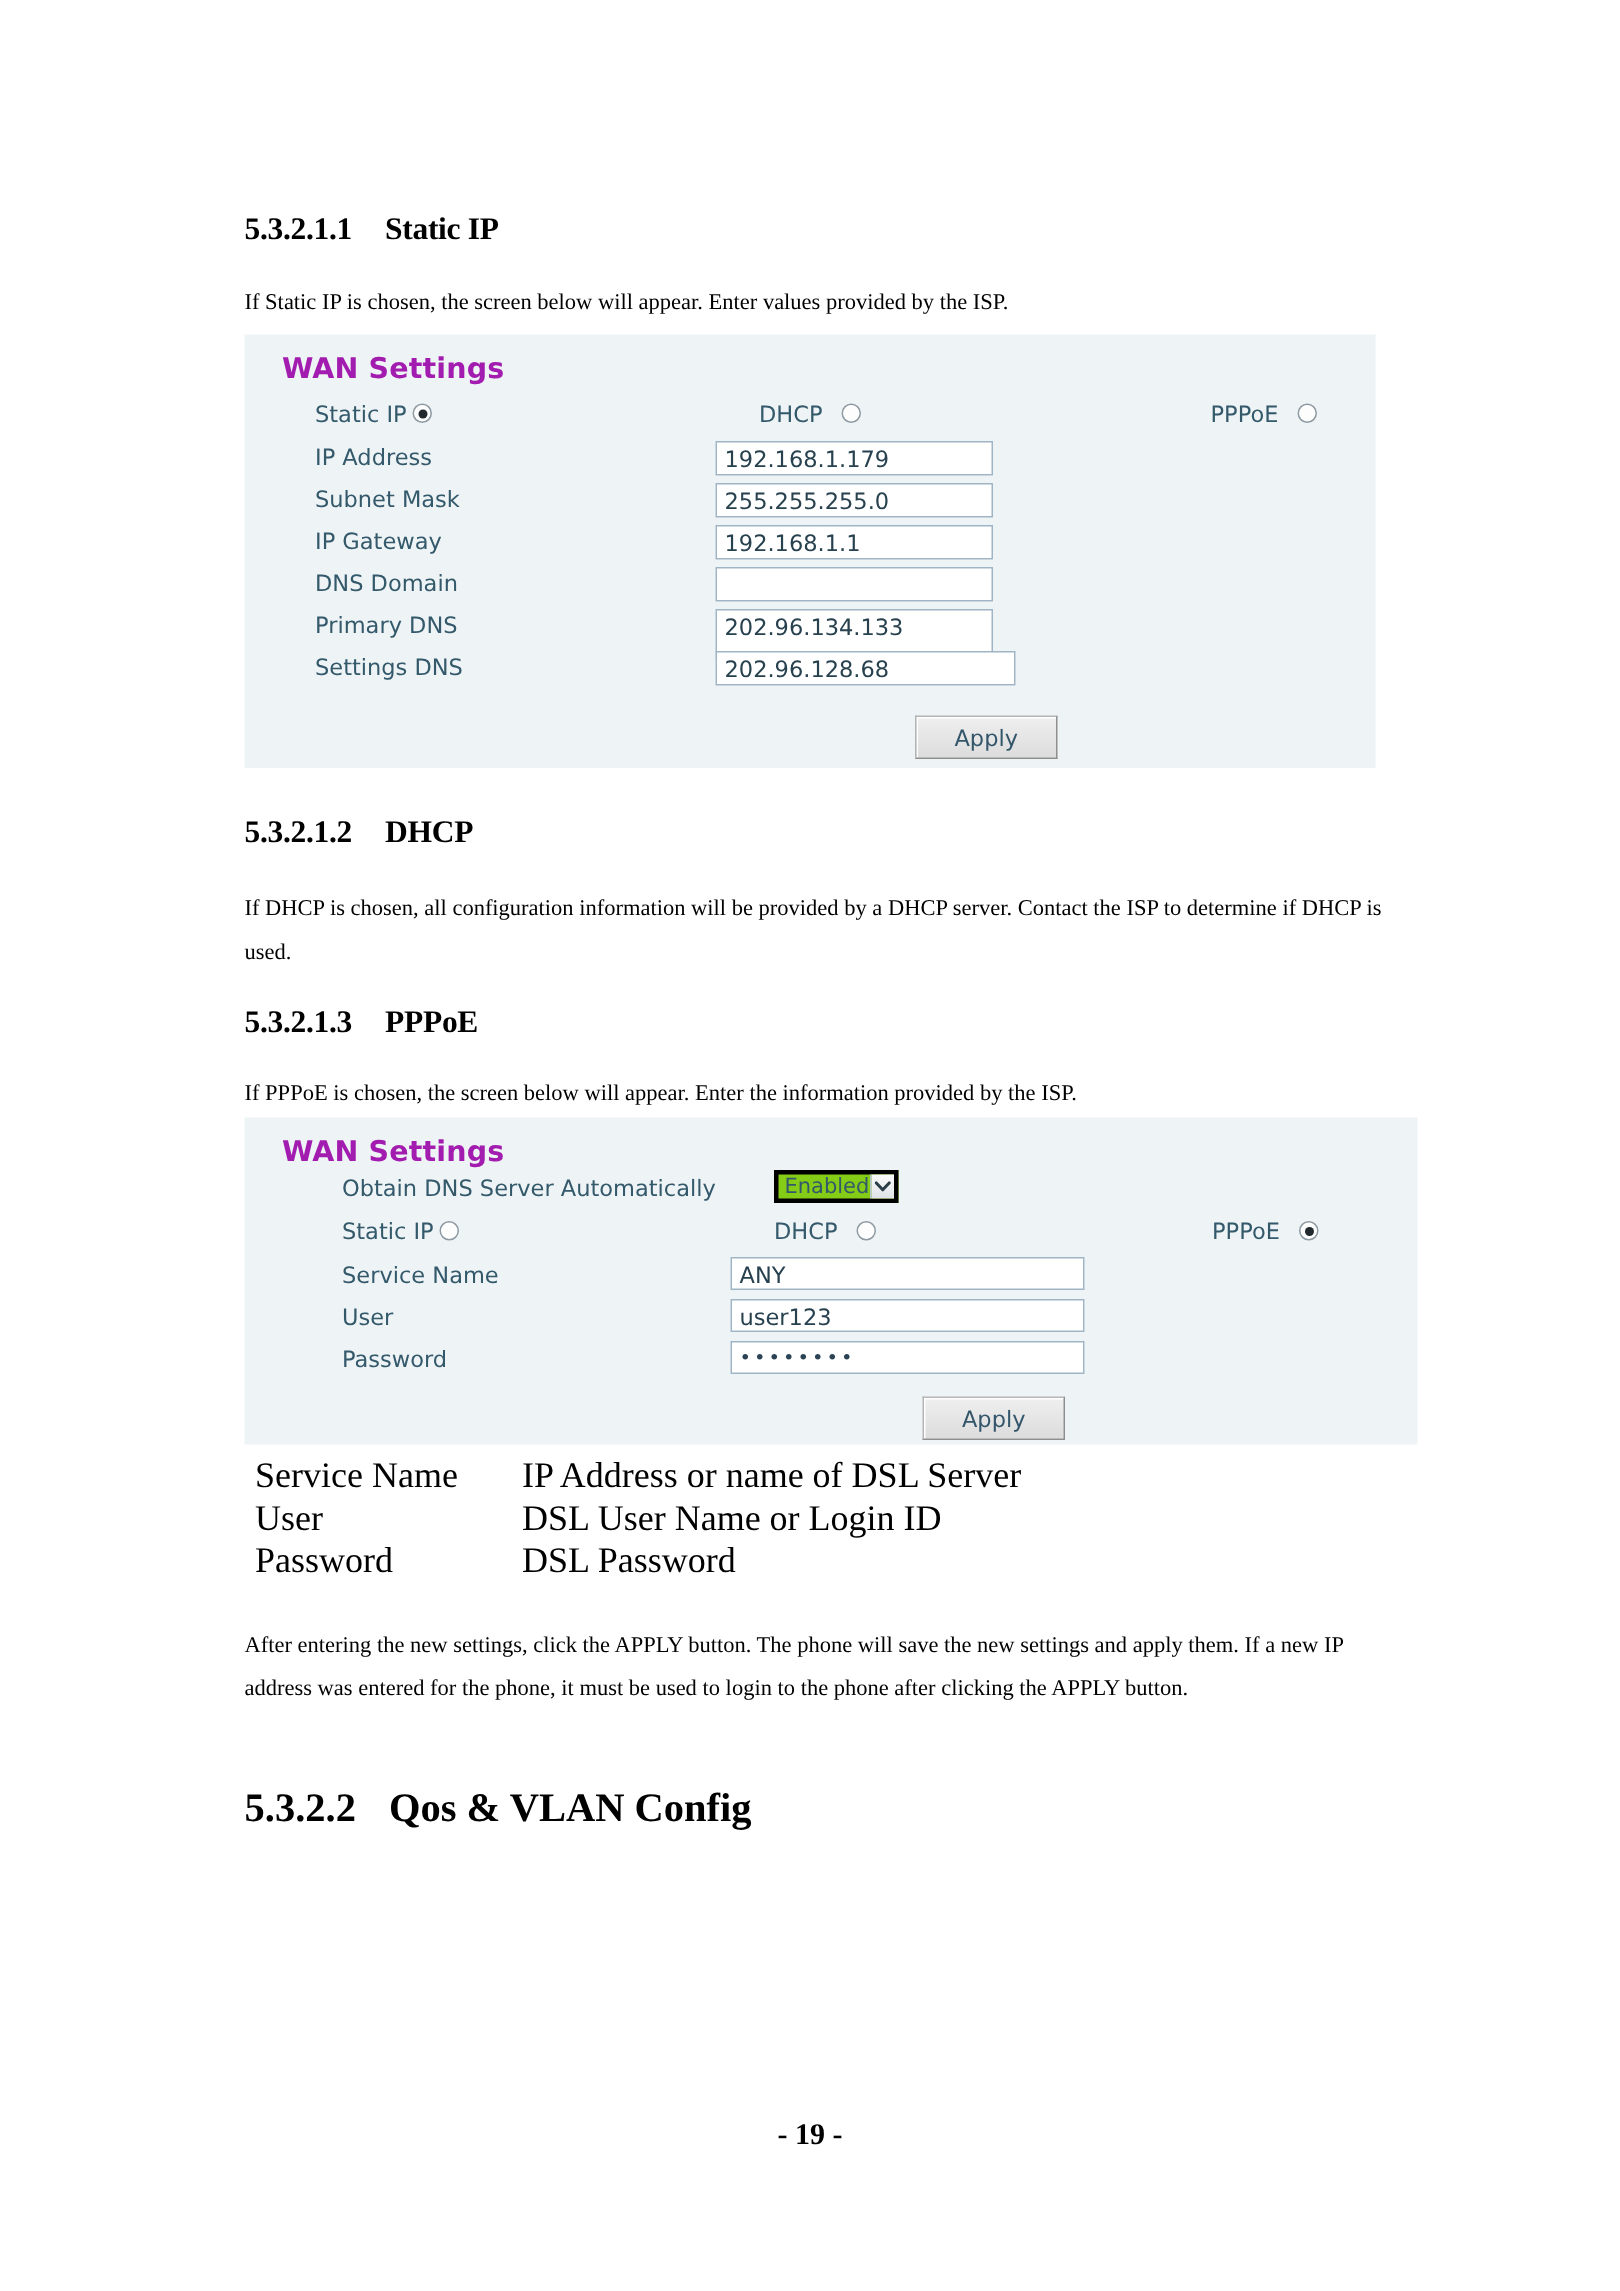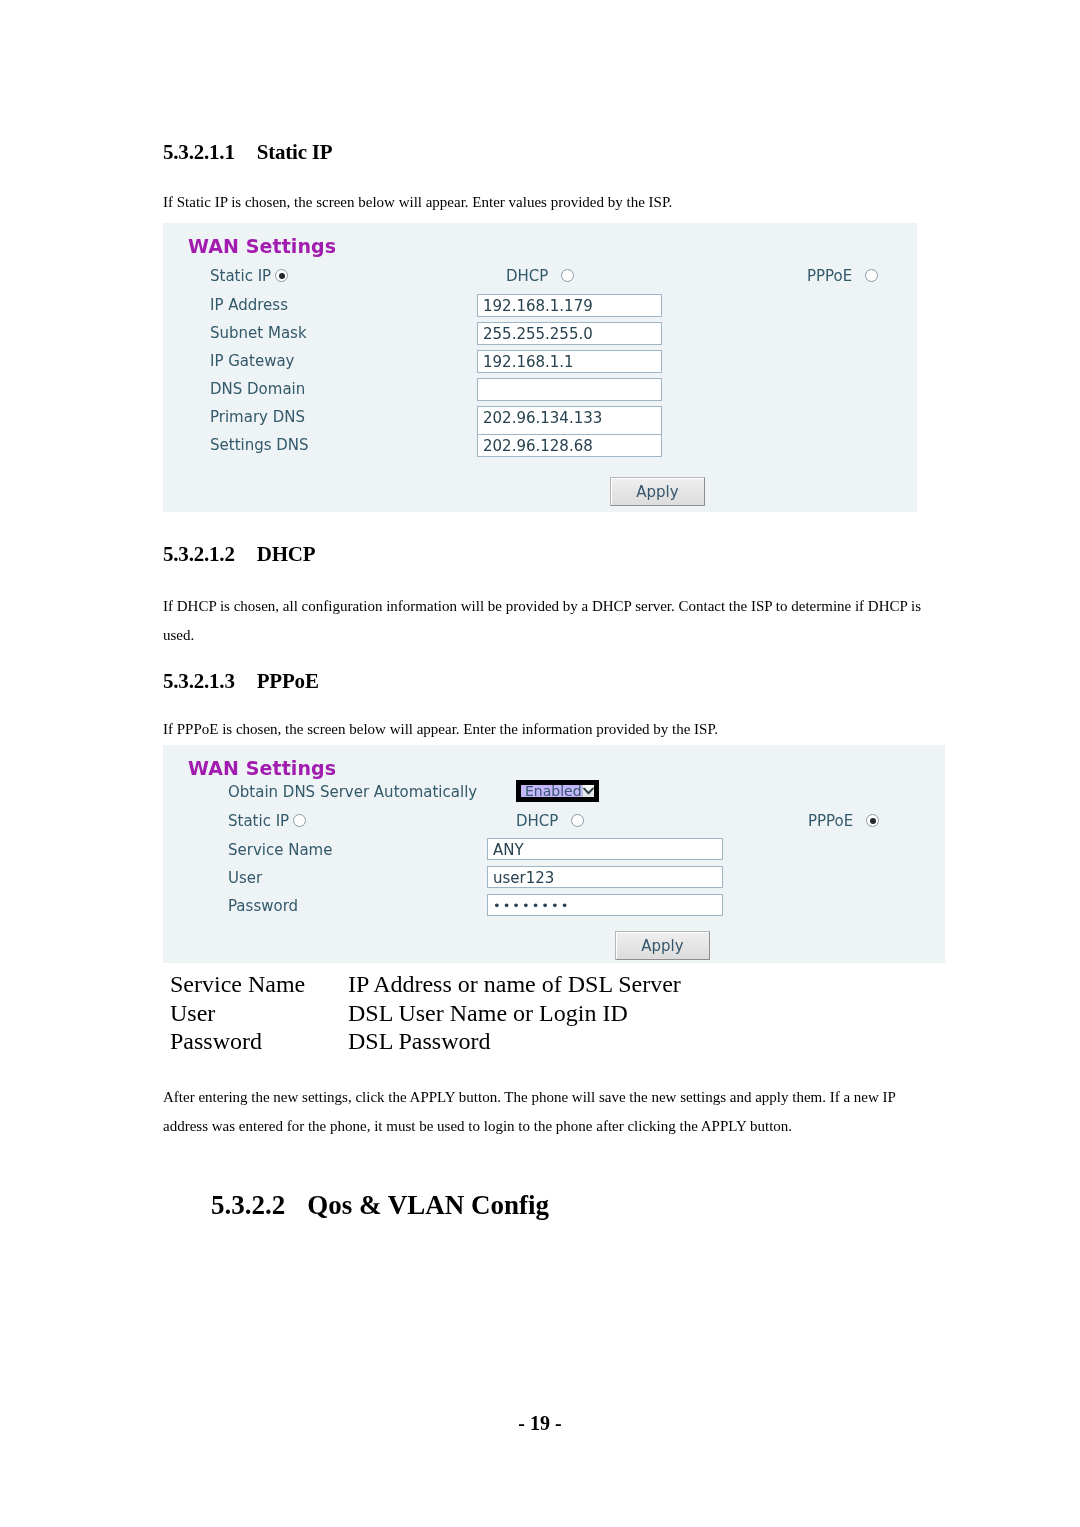--- a/index.html
+++ b/index.html
@@ -34,21 +34,20 @@
   }
   .h-sub .num { display: inline-block; }
   .h-sub .txt { display: inline-block; margin-left: 22px; }
 
   .h-major {
     position: absolute;
     font-family: "Liberation Serif", serif;
     font-weight: bold;
     font-size: 27px;
     white-space: nowrap;
-    margin-left: 48px;
   }
   .h-major .num { display: inline-block; }
   .h-major .txt { display: inline-block; margin-left: 22px; }
 
   .para {
     position: absolute;
     font-family: Liberation Serif, serif;
     font-size: 15px;
     line-height: 28.5px;
     color: #000;
@@ -139,22 +138,22 @@
     overflow: hidden;
   }
   .textbox.pw {
     letter-spacing: 2px;
     font-size: 13px;
     color: #2b4354;
   }
 
   .selectbox {
     position: absolute;
-    background: #c4b5fd;
-    border: 5px solid #000000;
+    background: #84cc16;
+    border: 3px solid #000000;
     box-sizing: border-box;
     display: flex;
     align-items: center;
     font-family: "DejaVu Sans", sans-serif;
     font-size: 14px;
     color: #33596b;
   }
   .selectbox .sv {
     padding-left: 4px;
     flex: 1;
@@ -221,21 +220,21 @@
     <div class="f-label" style="left:47px; top:129px;">IP Gateway</div>
     <div class="textbox" style="left:314px; top:127px; width:185px; height:23px;">192.168.1.1</div>
 
     <div class="f-label" style="left:47px; top:157px;">DNS Domain</div>
     <div class="textbox" style="left:314px; top:155px; width:185px; height:23px;"></div>
 
     <div class="f-label" style="left:47px; top:185px;">Primary DNS</div>
     <div class="textbox" style="left:314px; top:183px; width:185px; height:33px;">202.96.134.133</div>
 
     <div class="f-label" style="left:47px; top:213px;">Settings DNS</div>
-    <div class="textbox" style="left:314px; top:211px; width:185px; height:23px;">202.96.128.68</div>
+    <div class="textbox" style="left:314px; top:211px; width:200px; height:23px;">202.96.128.68</div>
 
     <div class="applybtn" style="left:447px; top:254px; width:95px; height:29px;">Apply</div>
   </div>
 
   <div class="h-sub" style="left:163px; top:542px;">
     <span class="num">5.3.2.1.2</span><span class="txt">DHCP</span>
   </div>
 
   <div class="para" style="left:163px; top:592px; width:765px;">If DHCP is chosen, all configuration information will be provided by a DHCP server. Contact the ISP to determine if DHCP is used.</div>
 

